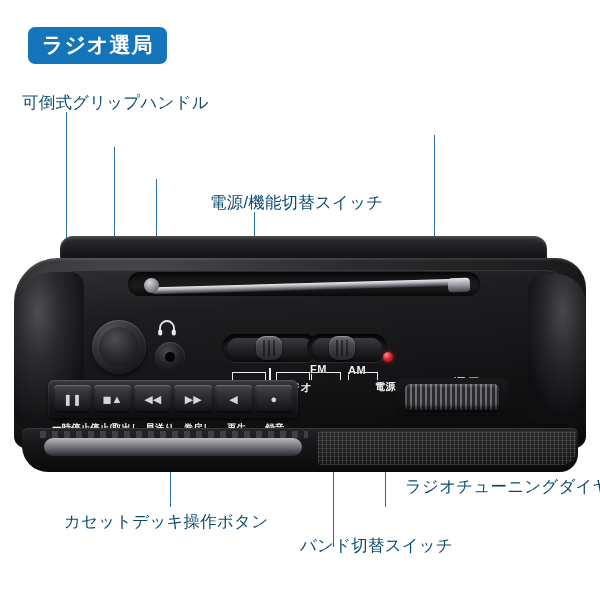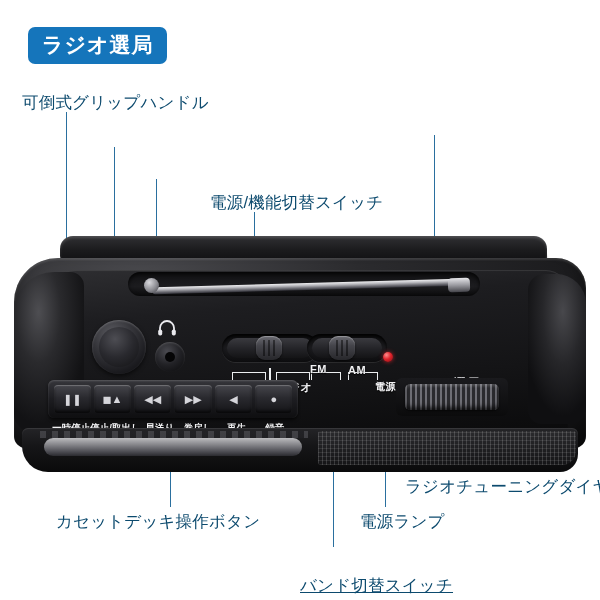--- a/index.html
+++ b/index.html
@@ -419,23 +419,22 @@
 
   <div class="lbl" style="left:22px; top:93px;">可倒式グリップハンドル</div>
   <div class="lbl" style="left:210px;top:193px;">電源/機能切替スイッチ</div>
 
   <div class="leader" style="left:66px;  top:112px; height:136px;"></div>
   <div class="leader" style="left:114px; top:147px; height:178px;"></div>
   <div class="leader" style="left:156px; top:179px; height:170px;"></div>
   <div class="leader" style="left:254px; top:212px; height:126px;"></div>
   <div class="leader" style="left:434px; top:135px; height:148px;"></div>
 
-  <div class="lbl" style="left:56px; top:512px;">カセットデッキ操作ボタン</div>
-  <div class="lbl" style="left:300px;top:576px;text-decoration:underline;">バンド切替スイッチ</div>
-  <div class="lbl" style="left:360px;top:512px;">電源ランプ</div>
+  <div class="lbl" style="left:64px; top:512px;">カセットデッキ操作ボタン</div>
+  <div class="lbl" style="left:300px;top:536px;">バンド切替スイッチ</div>
   <div class="lbl" style="left:405px;top:477px;">ラジオチューニングダイヤル</div>
 
   <div class="leader" style="left:170px; top:425px; height:82px;"></div>
   <div class="leader" style="left:333px; top:345px; height:202px;"></div>
   <div class="leader" style="left:385px; top:360px; height:147px;"></div>
   <div class="leader" style="left:437px; top:392px; height:80px;"></div>
 
   <div class="bracket" style="left:44px; top:376px; width:252px; height:49px;"></div>
 
   <div id="device">

